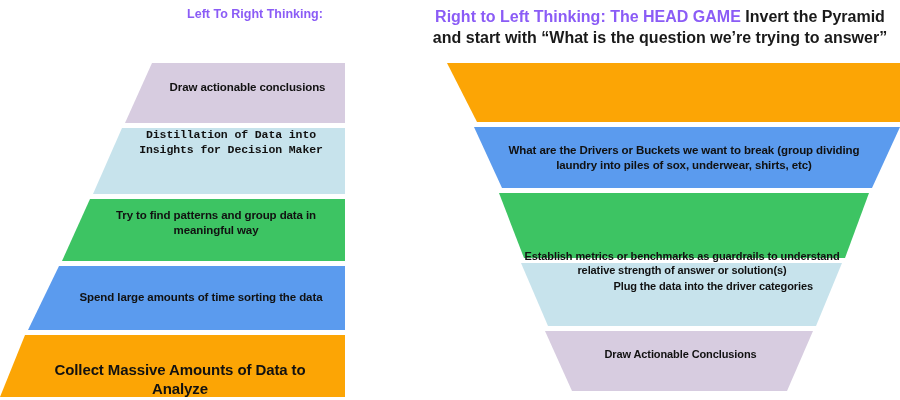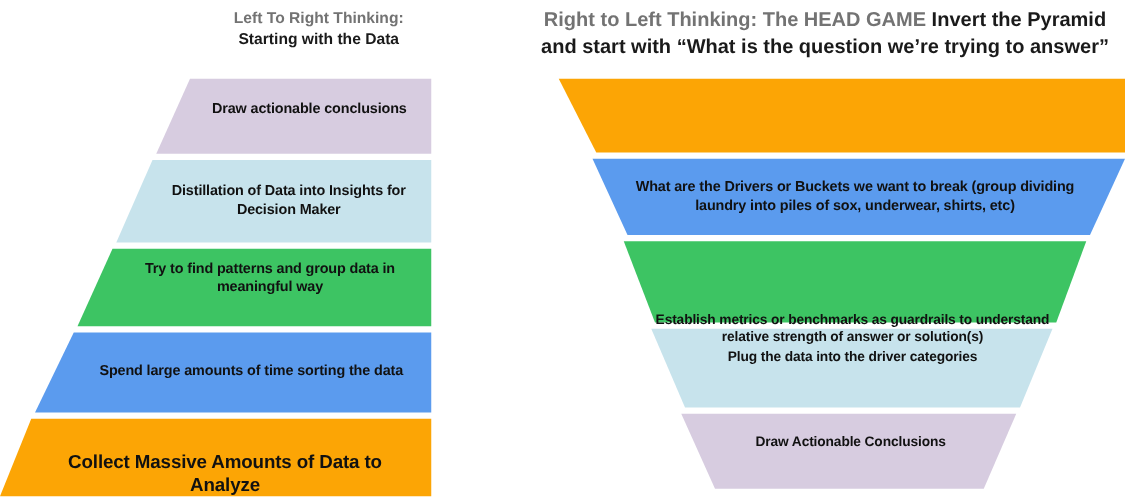--- a/index.html
+++ b/index.html
@@ -32,21 +32,21 @@
     top: 6px;
     width: 360px;
     font-size: 12.5px;
   }
   #right-title {
     left: 425px;
     top: 6px;
     width: 470px;
     font-size: 16px;
   }
-  .t-red   { color: #737373; }
+  .t-red   { color: #8b5cf6; }
   .t-black { color: #1a1a1a; }
 
   
   .stack {
     position: absolute;
     top: 0;
     left: 0;
     width: 900px;
     height: 400px;
     overflow: visible;
@@ -64,47 +64,46 @@
   .lbl-115 { font-size: 11.5px; }
   .lbl-12 { font-size: 15px; }
 </style>
 </head>
 <body>
 
 <div id="canvas">
 
   <div class="title-block" id="left-title">
     <div class="t-red">Left To Right Thinking:</div>
-    <div class="t-black">Starting with the Data</div>
   </div>
 
   <div class="title-block" id="right-title">
     <span class="t-red">Right to Left Thinking: The HEAD GAME</span><span class="t-black"> Invert the Pyramid and start with “What is the question we’re trying to answer”</span>
   </div>
 
   <svg class="stack" id="left-shapes" viewBox="0 0 900 400">
     <polygon points="152,63 345,63 345,123 125,123" fill="#D7CCE0"></polygon>
     <polygon points="122,128 345,128 345,194 93,194" fill="#C7E3EC"></polygon>
     <polygon points="90,199 345,199 345,261 62,261" fill="#3DC463"></polygon>
     <polygon points="59,266 345,266 345,330 28,330" fill="#5B9BEE"></polygon>
     <polygon points="25,335 345,335 345,397 0,397" fill="#FCA505"></polygon>
   </svg>
 
   <div class="band-label lbl-115" style="left:160px; top:80px; width:175px;">Draw actionable conclusions</div>
-  <div class="band-label lbl-115" style="left:120px; top:146px; width:222px;">Distillation of Data into Insights for Decision Maker</div>
+  <div class="band-label lbl-115" style="left:120px; top:128px; width:222px;font-family:Liberation Mono, monospace;">Distillation of Data into Insights for Decision Maker</div>
   <div class="band-label lbl-115" style="left:90px; top:208px; width:252px;">Try to find patterns and group data in meaningful way</div>
   <div class="band-label lbl-115" style="left:60px; top:290px; width:282px;">Spend large amounts of time sorting the data</div>
   <div class="band-label lbl-12" style="left:25px; top:360px; width:310px;">Collect Massive Amounts of Data to Analyze</div>
 
   <svg class="stack" id="right-shapes" viewBox="0 0 900 400">
     <polygon points="447,63 900,63 900,122 477,122" fill="#FCA505"></polygon>
     <polygon points="474,127 900,127 872,188 502,188" fill="#5B9BEE"></polygon>
     <polygon points="499,193 869,193 845,258 524,258" fill="#3DC463"></polygon>
     <polygon points="521,263 842,263 816,326 548,326" fill="#C7E3EC"></polygon>
     <polygon points="545,331 813,331 787,391 572,391" fill="#D7CCE0"></polygon>
   </svg>
 
   <div class="band-label lbl-115" style="left:498px; top:143px; width:372px;">What are the Drivers or Buckets we want to break (group dividing laundry into piles of sox, underwear, shirts, etc)</div>
   <div class="band-label lbl-11" style="left:522px; top:203px; width:320px;margin-top:46px;">Establish metrics or benchmarks as guardrails to understand relative strength of answer or solution(s)</div>
-  <div class="band-label lbl-11" style="left:551px; top:279px; width:262px;">Plug the data into the driver categories</div>
+  <div class="band-label lbl-11" style="left:551px; top:279px; width:262px;text-align:right;">Plug the data into the driver categories</div>
   <div class="band-label lbl-11" style="left:578px; top:347px; width:205px;">Draw Actionable Conclusions</div>
 
 </div>
 
 </body></html>

